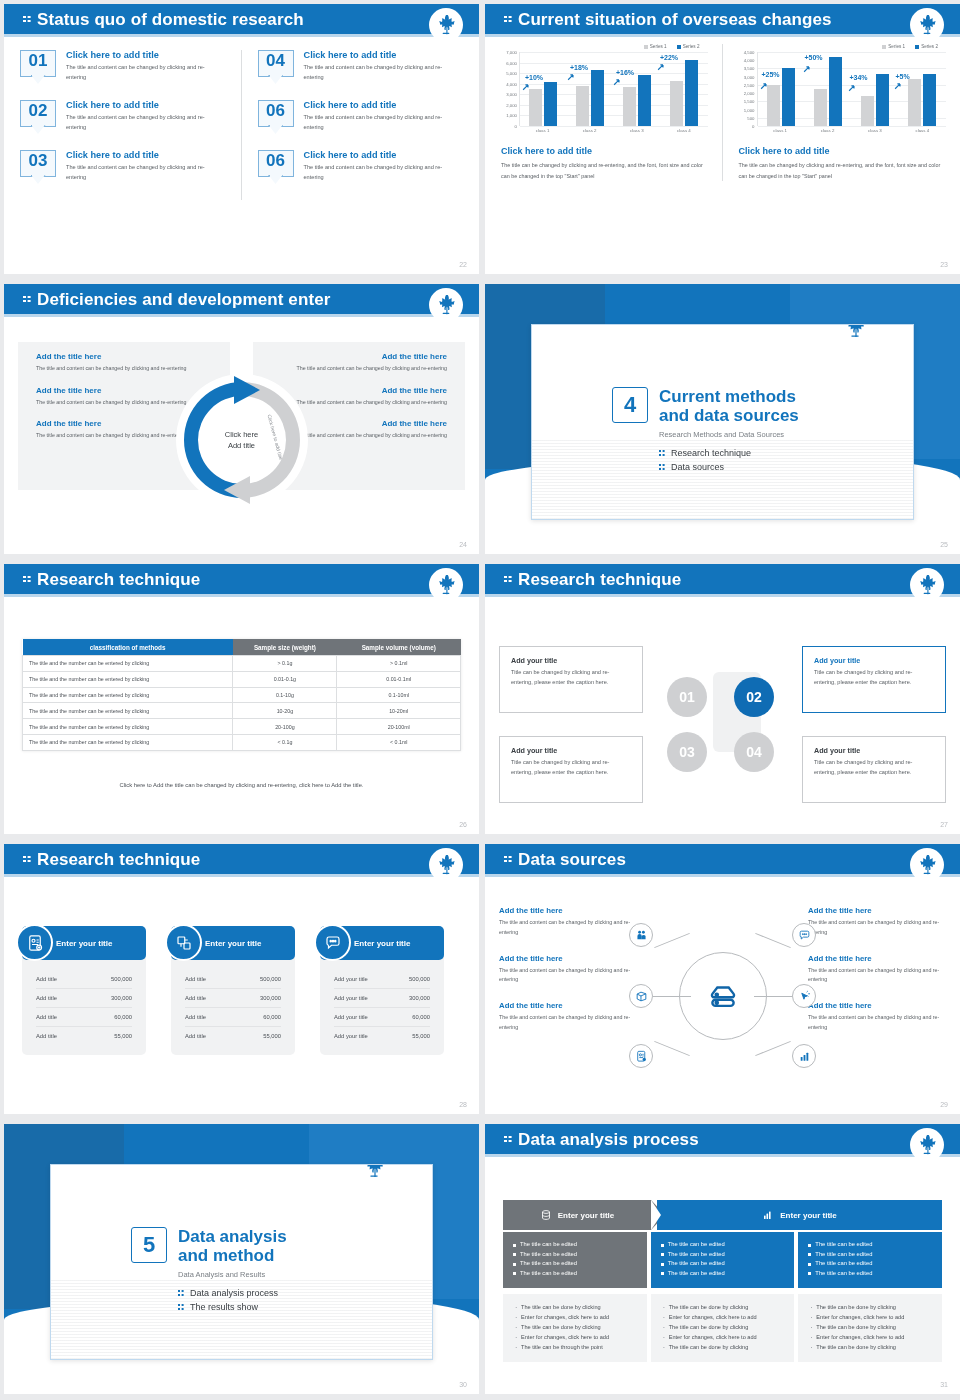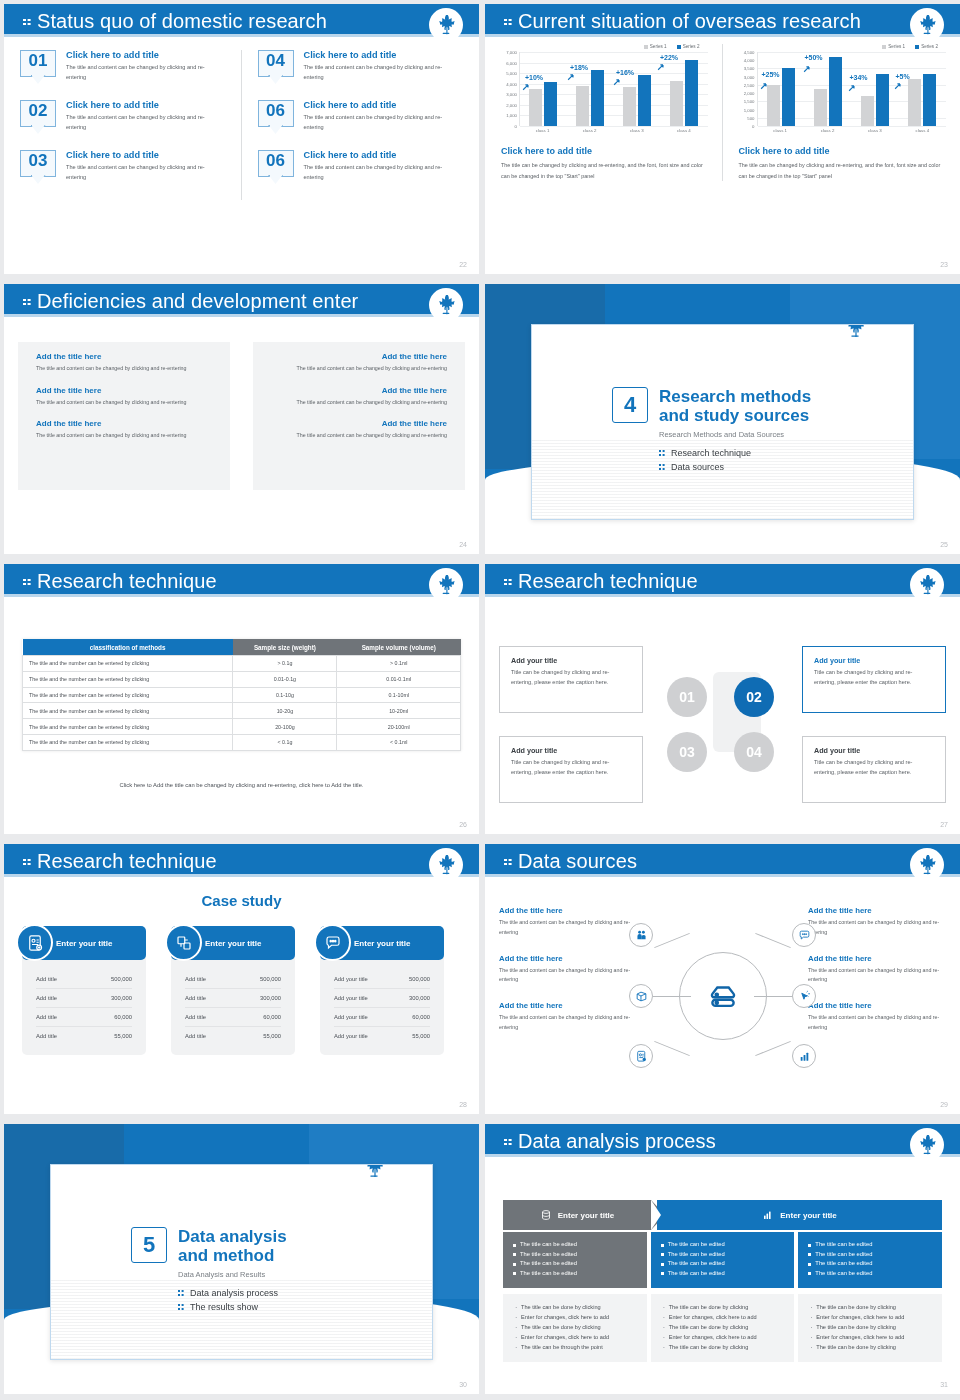--- a/index.html
+++ b/index.html
@@ -9,21 +9,21 @@
     font-family: "Liberation Sans", sans-serif;
     overflow: hidden;
   }
   .deck { display:grid; grid-template-columns: 480px 480px; grid-template-rows: repeat(5, 280px); }
   .slide { position:relative; background:#fff; overflow:hidden; width:475px; height:270px; margin:4px 0 0 4px; }
   .slide.r { margin-left:5px; }
 
   
   .hdr { position:absolute; left:0; top:0; width:100%; height:30px; background:#1274bc; }
   .hdr-underline { position:absolute; left:0; top:30px; width:100%; height:3px; background:#b9d6ec; }
-  .hdr-title { position:absolute; left:19px; top:6px; color:#fff; font-size:20px; font-weight:normal; letter-spacing:.1px; white-space:nowrap;}
+  .hdr-title { position:absolute; left:19px; top:6px; color:#fff; font-size:17px; font-weight:bold; letter-spacing:.1px; white-space:nowrap;}
   .dots { display:inline-block; width:9px; margin-right:5px; position:relative; top:-1px;}
   .dots i { display:block; width:2.6px; height:2.6px; background:#fff; border-radius:0; margin:1.6px 0; }
   .dots i:nth-child(1){ box-shadow: 4.6px 0 0 #fff; }
   .dots i:nth-child(2){ box-shadow: 4.6px 0 0 #fff; }
 
   .emblem { position:absolute; right:16px; top:4px; width:34px; height:34px; border-radius:50%; background:#fff;
             display:flex; align-items:center; justify-content:center; }
   .emblem svg { width:22px; height:22px; }
 
   .pgnum { position:absolute; right:12px; bottom:6px; font-size:7px; color:#b9bcc0; }
@@ -272,21 +272,21 @@
         </div>
       </div>
     </div>
     <div class="pgnum">22</div>
   </div>
 
   <div class="slide r">
     <div class="hdr"></div>
     <div class="hdr-underline"></div>
     <div class="hdr-title">
-      <span class="dots"><i></i><i></i></span><span>Current situation of overseas research</span>
+      <span class="dots"><i></i><i></i></span><span>Current situation of overseas changes</span>
     </div>
     <div class="emblem">
       <svg viewBox="0 0 24 24">
           <g fill="#1274bc">
             <path d="M12 1c-1.1 1.8-1.4 3.6-.9 5.3-1-1-2.3-1.6-3.6-1.7.6 1.5.6 2.9.1 4.2-.9-.7-2-1-3.1-.9.9 1.3 1.2 2.6 1 3.9.9-.4 1.8-.4 2.6 0-.5.9-.6 1.8-.3 2.7.9-.8 1.9-1.1 3-1-.7 1.3-.8 2.6-.3 3.9h1.2c-.2-1.5 0-2.8.7-3.9V22h1.2v-8.5c.7 1.1.9 2.4.7 3.9h1.2c.5-1.3.4-2.6-.3-3.9 1.1-.1 2.1.2 3 1 .3-.9.2-1.8-.3-2.7.8-.4 1.7-.4 2.6 0 .2-1.3.1-2.6 1-3.9-1.1-.1-2.2.2-3.1.9-.5-1.3-.5-2.7.1-4.2-1.3.1-2.6.7-3.6 1.7.5-1.7.2-3.5-.9-5.3z"></path>
             <rect x="8.3" y="20.4" width="7.4" height="1.3" rx=".6"></rect>
           </g>
         </svg>
     </div>
 
@@ -499,20 +499,36 @@
           <h4>Add the title here</h4>
           <p>The title and content can be changed by clicking and re-entering</p>
         </div>
         <div class="pitem">
           <h4>Add the title here</h4>
           <p>The title and content can be changed by clicking and re-entering</p>
         </div>
       </div>
     </div>
 
+    <div class="cycle">
+      <svg viewBox="0 0 136 136" style="position:absolute;inset:0;width:136px;height:136px">
+        <circle cx="68" cy="68" r="66" fill="#fff"></circle>
+        <path d="M68 10 A58 58 0 0 0 68 126 L68 112 A44 44 0 0 1 68 24 Z" fill="#1274bc"></path>
+        <path d="M68 126 A58 58 0 0 0 68 10 L68 24 A44 44 0 0 1 68 112 Z" fill="#cfd0d2"></path>
+        <polygon points="60,4 60,32 86,18" fill="#1274bc"></polygon>
+        <polygon points="76,132 76,104 50,118" fill="#cfd0d2"></polygon>
+        <circle cx="68" cy="68" r="30" fill="#fff"></circle>
+      </svg>
+      <div class="cyc-center">
+        <span>Click here</span>
+        <span>Add title</span>
+      </div>
+      <div class="cyc-lbl" style="left:17px; top:62px; transform:rotate(-75deg);">Click here to add title</div>
+      <div class="cyc-lbl" style="right:11px; top:62px; transform:rotate(75deg); color:#8d9196;">Click here to add title</div>
+    </div>
     <div class="pgnum">24</div>
   </div>
 
   <div class="slide r">
     <div class="sec-bg">
       <div class="tex"></div>
       <div class="tex2"></div>
       <div class="wave"></div>
     </div>
     <div class="sec-card">
@@ -522,22 +538,22 @@
             <g fill="#1274bc">
               <path d="M12 1c-1.1 1.8-1.4 3.6-.9 5.3-1-1-2.3-1.6-3.6-1.7.6 1.5.6 2.9.1 4.2-.9-.7-2-1-3.1-.9.9 1.3 1.2 2.6 1 3.9.9-.4 1.8-.4 2.6 0-.5.9-.6 1.8-.3 2.7.9-.8 1.9-1.1 3-1-.7 1.3-.8 2.6-.3 3.9h1.2c-.2-1.5 0-2.8.7-3.9V22h1.2v-8.5c.7 1.1.9 2.4.7 3.9h1.2c.5-1.3.4-2.6-.3-3.9 1.1-.1 2.1.2 3 1 .3-.9.2-1.8-.3-2.7.8-.4 1.7-.4 2.6 0 .2-1.3.1-2.6 1-3.9-1.1-.1-2.2.2-3.1.9-.5-1.3-.5-2.7.1-4.2-1.3.1-2.6.7-3.6 1.7.5-1.7.2-3.5-.9-5.3z"></path>
               <rect x="8.3" y="20.4" width="7.4" height="1.3" rx=".6"></rect>
             </g>
           </svg>
       </div>
       <div class="sec-body">
         <div class="sec-numbox">4</div>
         <div>
           <div class="sec-t1">
-            <div>Research methods</div>
-            <div>and study sources</div>
+            <div>Current methods</div>
+            <div>and data sources</div>
           </div>
           <div class="sec-t2">Research Methods and Data Sources</div>
           <div class="sec-list">
             <div>
                 <span class="bdots">
                   <i></i>
                   <i></i>
                 </span>
                 <span>Research technique</span>
               </div>
@@ -664,21 +680,20 @@
       <span class="dots"><i></i><i></i></span><span>Research technique</span>
     </div>
     <div class="emblem">
       <svg viewBox="0 0 24 24">
           <g fill="#1274bc">
             <path d="M12 1c-1.1 1.8-1.4 3.6-.9 5.3-1-1-2.3-1.6-3.6-1.7.6 1.5.6 2.9.1 4.2-.9-.7-2-1-3.1-.9.9 1.3 1.2 2.6 1 3.9.9-.4 1.8-.4 2.6 0-.5.9-.6 1.8-.3 2.7.9-.8 1.9-1.1 3-1-.7 1.3-.8 2.6-.3 3.9h1.2c-.2-1.5 0-2.8.7-3.9V22h1.2v-8.5c.7 1.1.9 2.4.7 3.9h1.2c.5-1.3.4-2.6-.3-3.9 1.1-.1 2.1.2 3 1 .3-.9.2-1.8-.3-2.7.8-.4 1.7-.4 2.6 0 .2-1.3.1-2.6 1-3.9-1.1-.1-2.2.2-3.1.9-.5-1.3-.5-2.7.1-4.2-1.3.1-2.6.7-3.6 1.7.5-1.7.2-3.5-.9-5.3z"></path>
             <rect x="8.3" y="20.4" width="7.4" height="1.3" rx=".6"></rect>
           </g>
         </svg>
     </div>
-    <div class="slide-h2">Case study</div>
 
     <div class="cs-card" style="left:18px;">
       <div class="cs-head">
         <div class="cs-ic">
           <svg viewBox="0 0 24 24" fill="none" stroke="#fff" stroke-width="1.6">
               <rect x="5" y="2.5" width="14" height="19" rx="2"></rect>
               <circle cx="10" cy="9" r="2"></circle>
               <path d="M14 8h3M14 11h3M8 14h8"></path>
               <circle cx="17.5" cy="18" r="3.2" fill="#1274bc"></circle>
               <path d="M17.5 16.3v3.4M15.8 18h3.4"></path>

